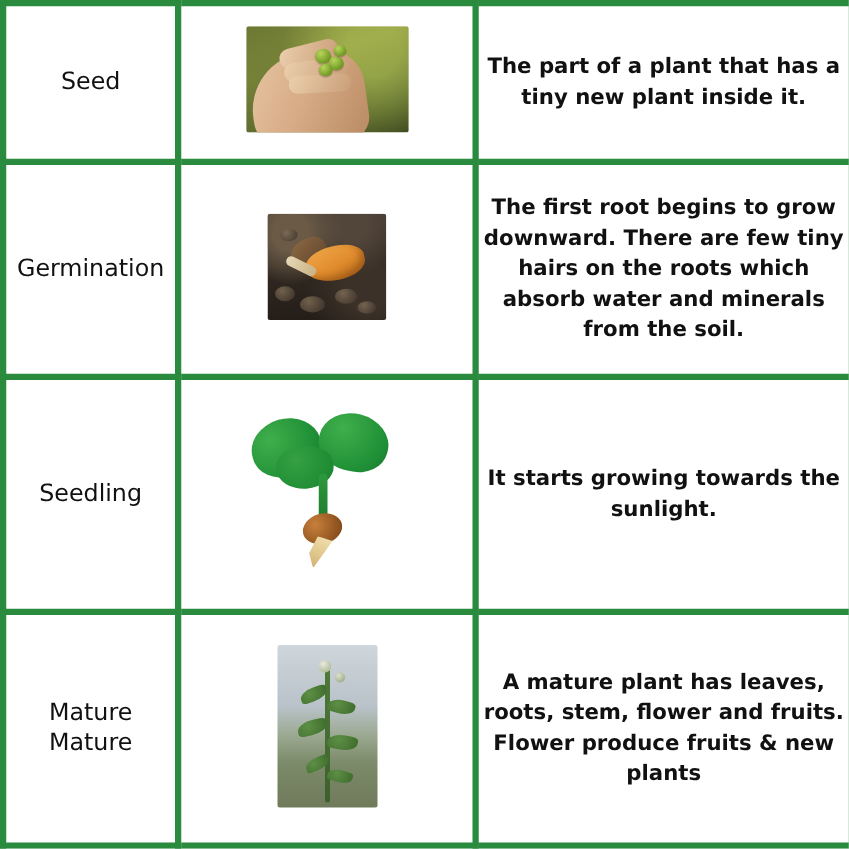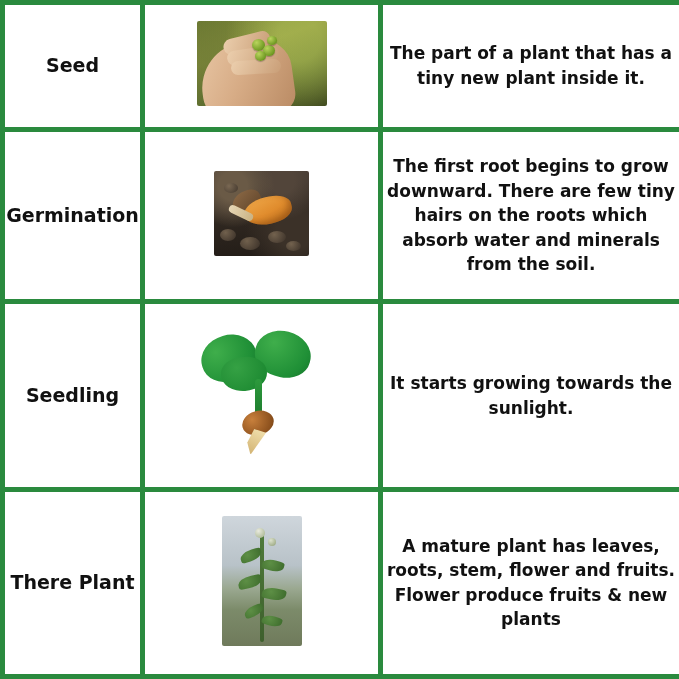--- a/index.html
+++ b/index.html
@@ -31,21 +31,21 @@
     vertical-align: middle;
     padding: 0;
   }
   
   table.stages tr:first-child td { border-top: 5px solid #2a8a3e; }
   col.c-term { width: 140px; }
   col.c-img  { width: 238px; }
   col.c-desc { width: 301px; }
 
   .term {
-    font-weight: bold;
+    font-weight: normal;
     font-size: 19px;
     color: #111111;
     text-align: center;
     line-height: 1.25;
     padding: 4px 6px;
   }
   .desc {
     font-weight: bold;
     font-size: 17px;
     color: #111111;
@@ -271,21 +271,21 @@
             <span class="leafL2"></span>
             <span class="stem"></span>
             <span class="seedhull"></span>
             <span class="rootlet"></span>
           </span>
         </td>
         <td class="desc">It starts growing towards the sunlight.</td>
       </tr>
 
       <tr>
-        <td class="term">There Plant</td>
+        <td class="term">Mature Mature</td>
         <td class="imgcell">
           <span class="thumb ph-mature">
             <span class="blurstem"></span>
             <span class="lf l1"></span>
             <span class="lf l2"></span>
             <span class="lf l3"></span>
             <span class="lf l4"></span>
             <span class="lf l5"></span>
             <span class="lf l6"></span>
             <span class="bud"></span>

